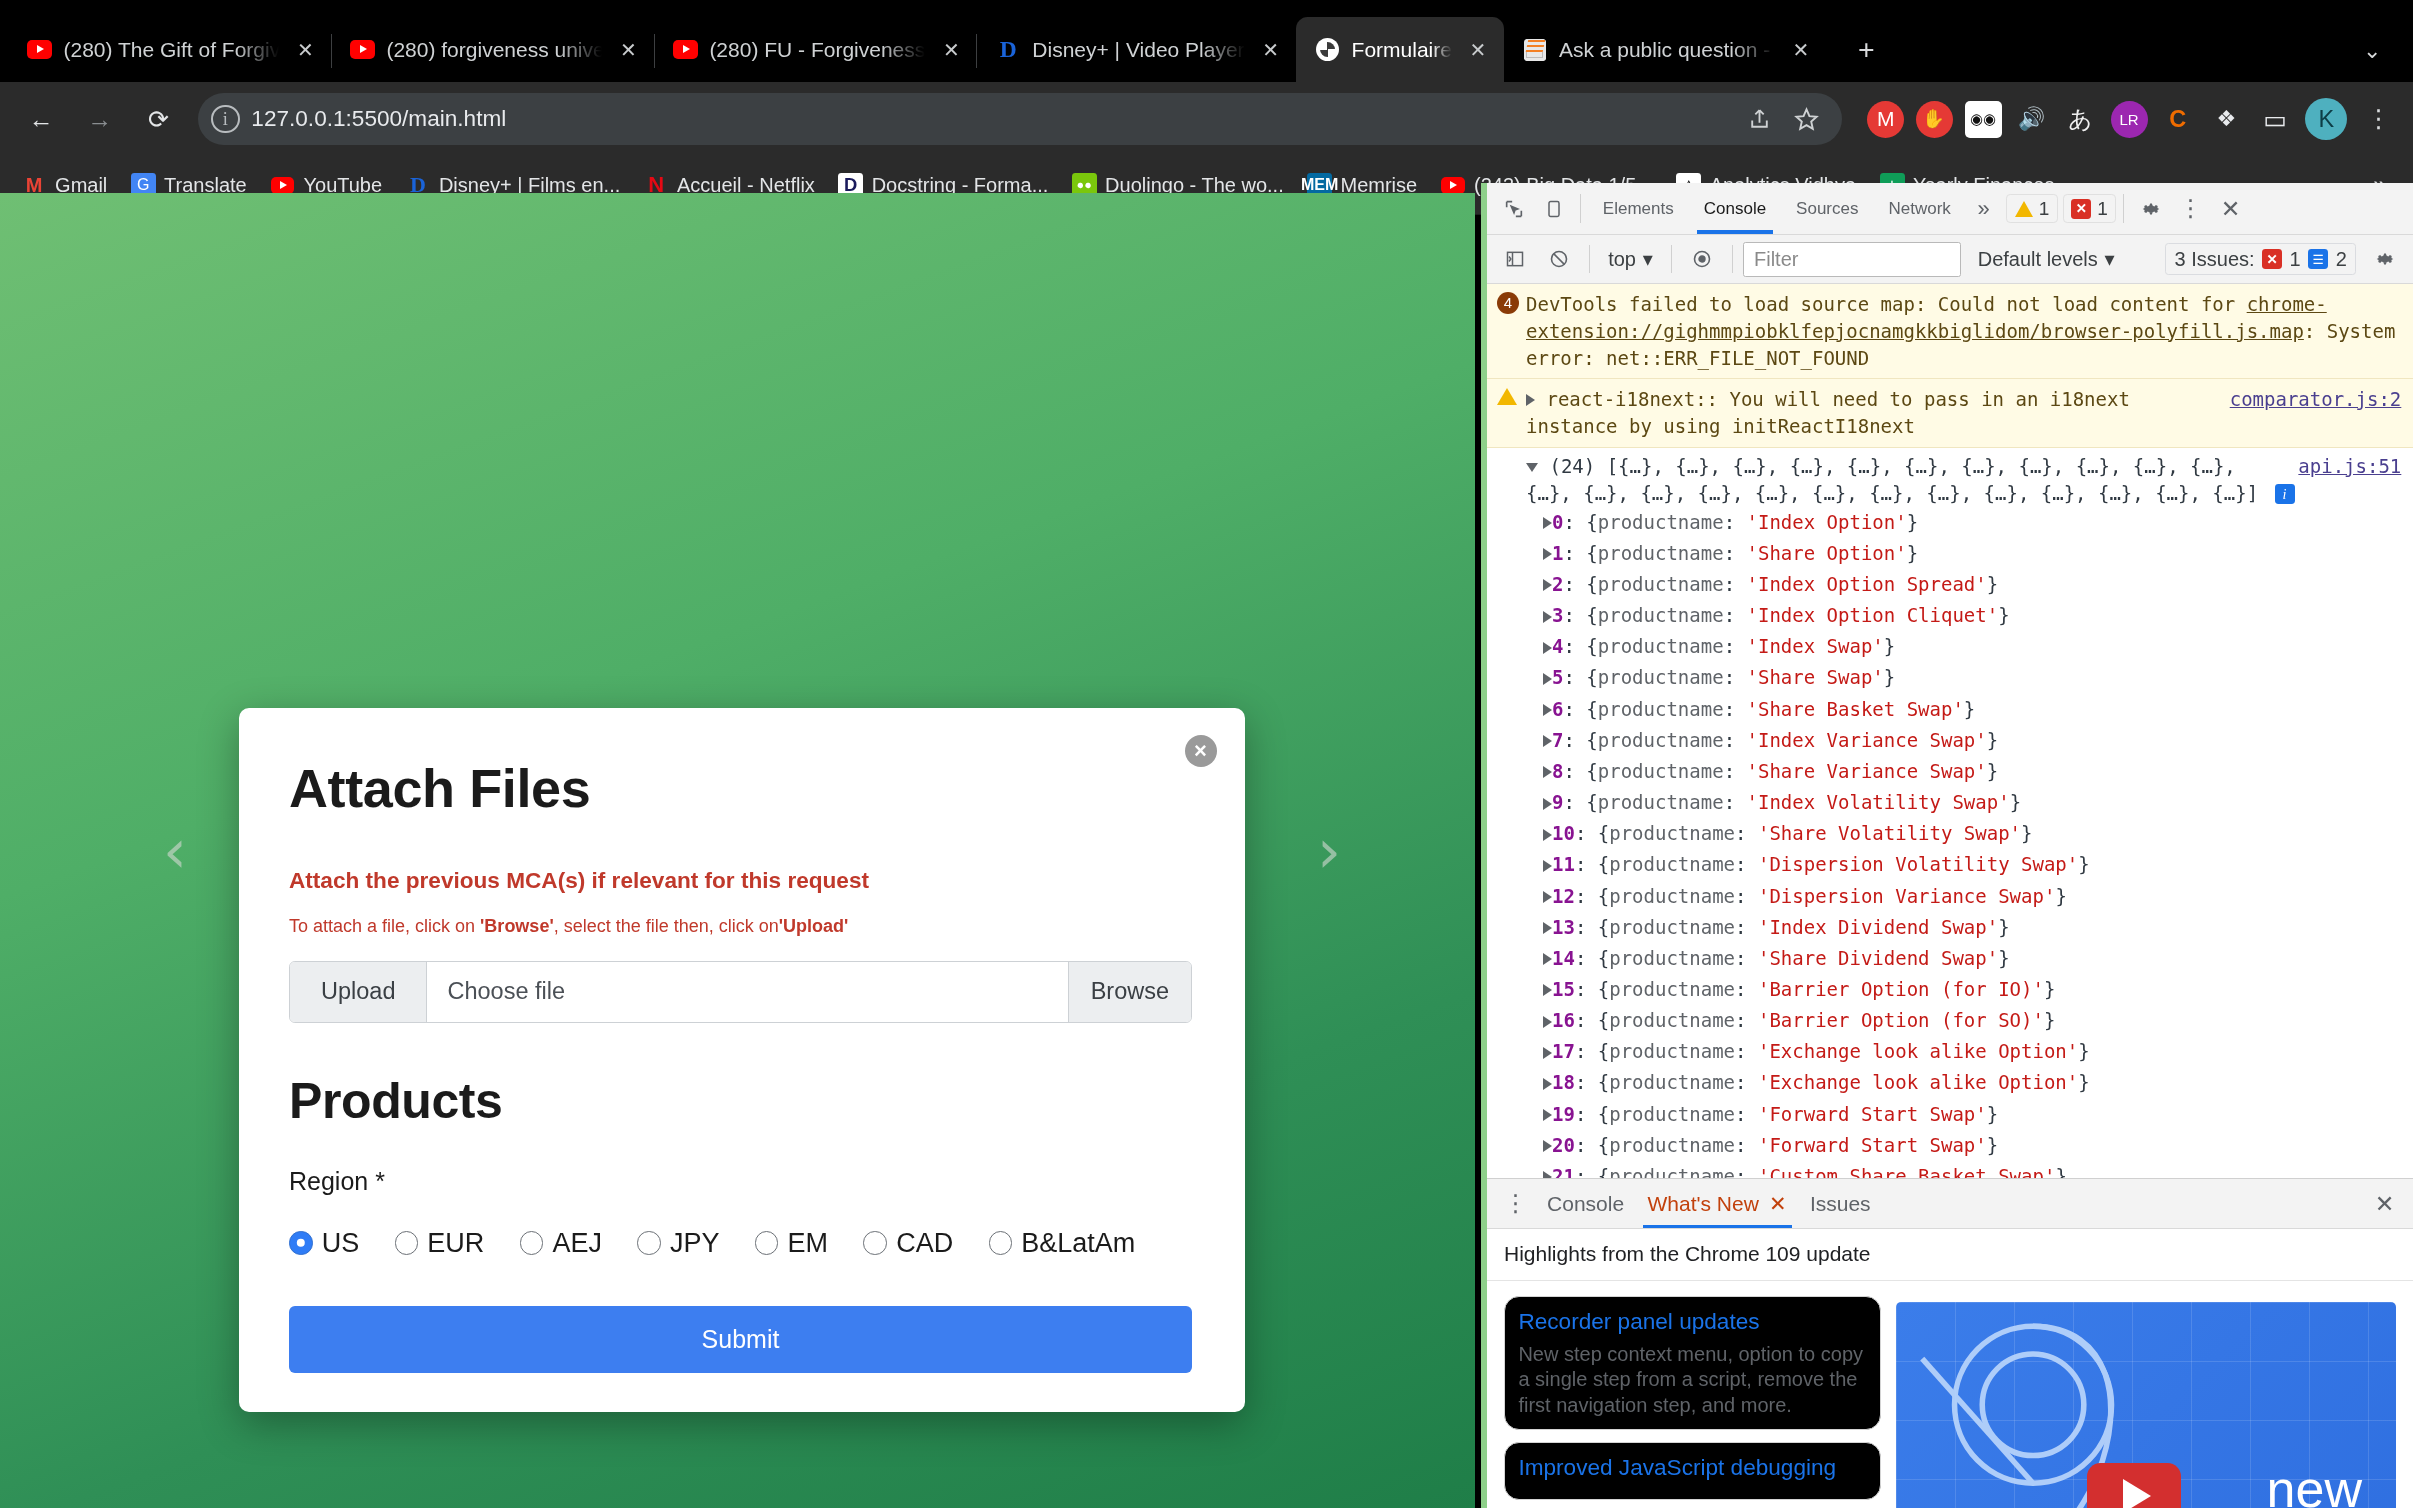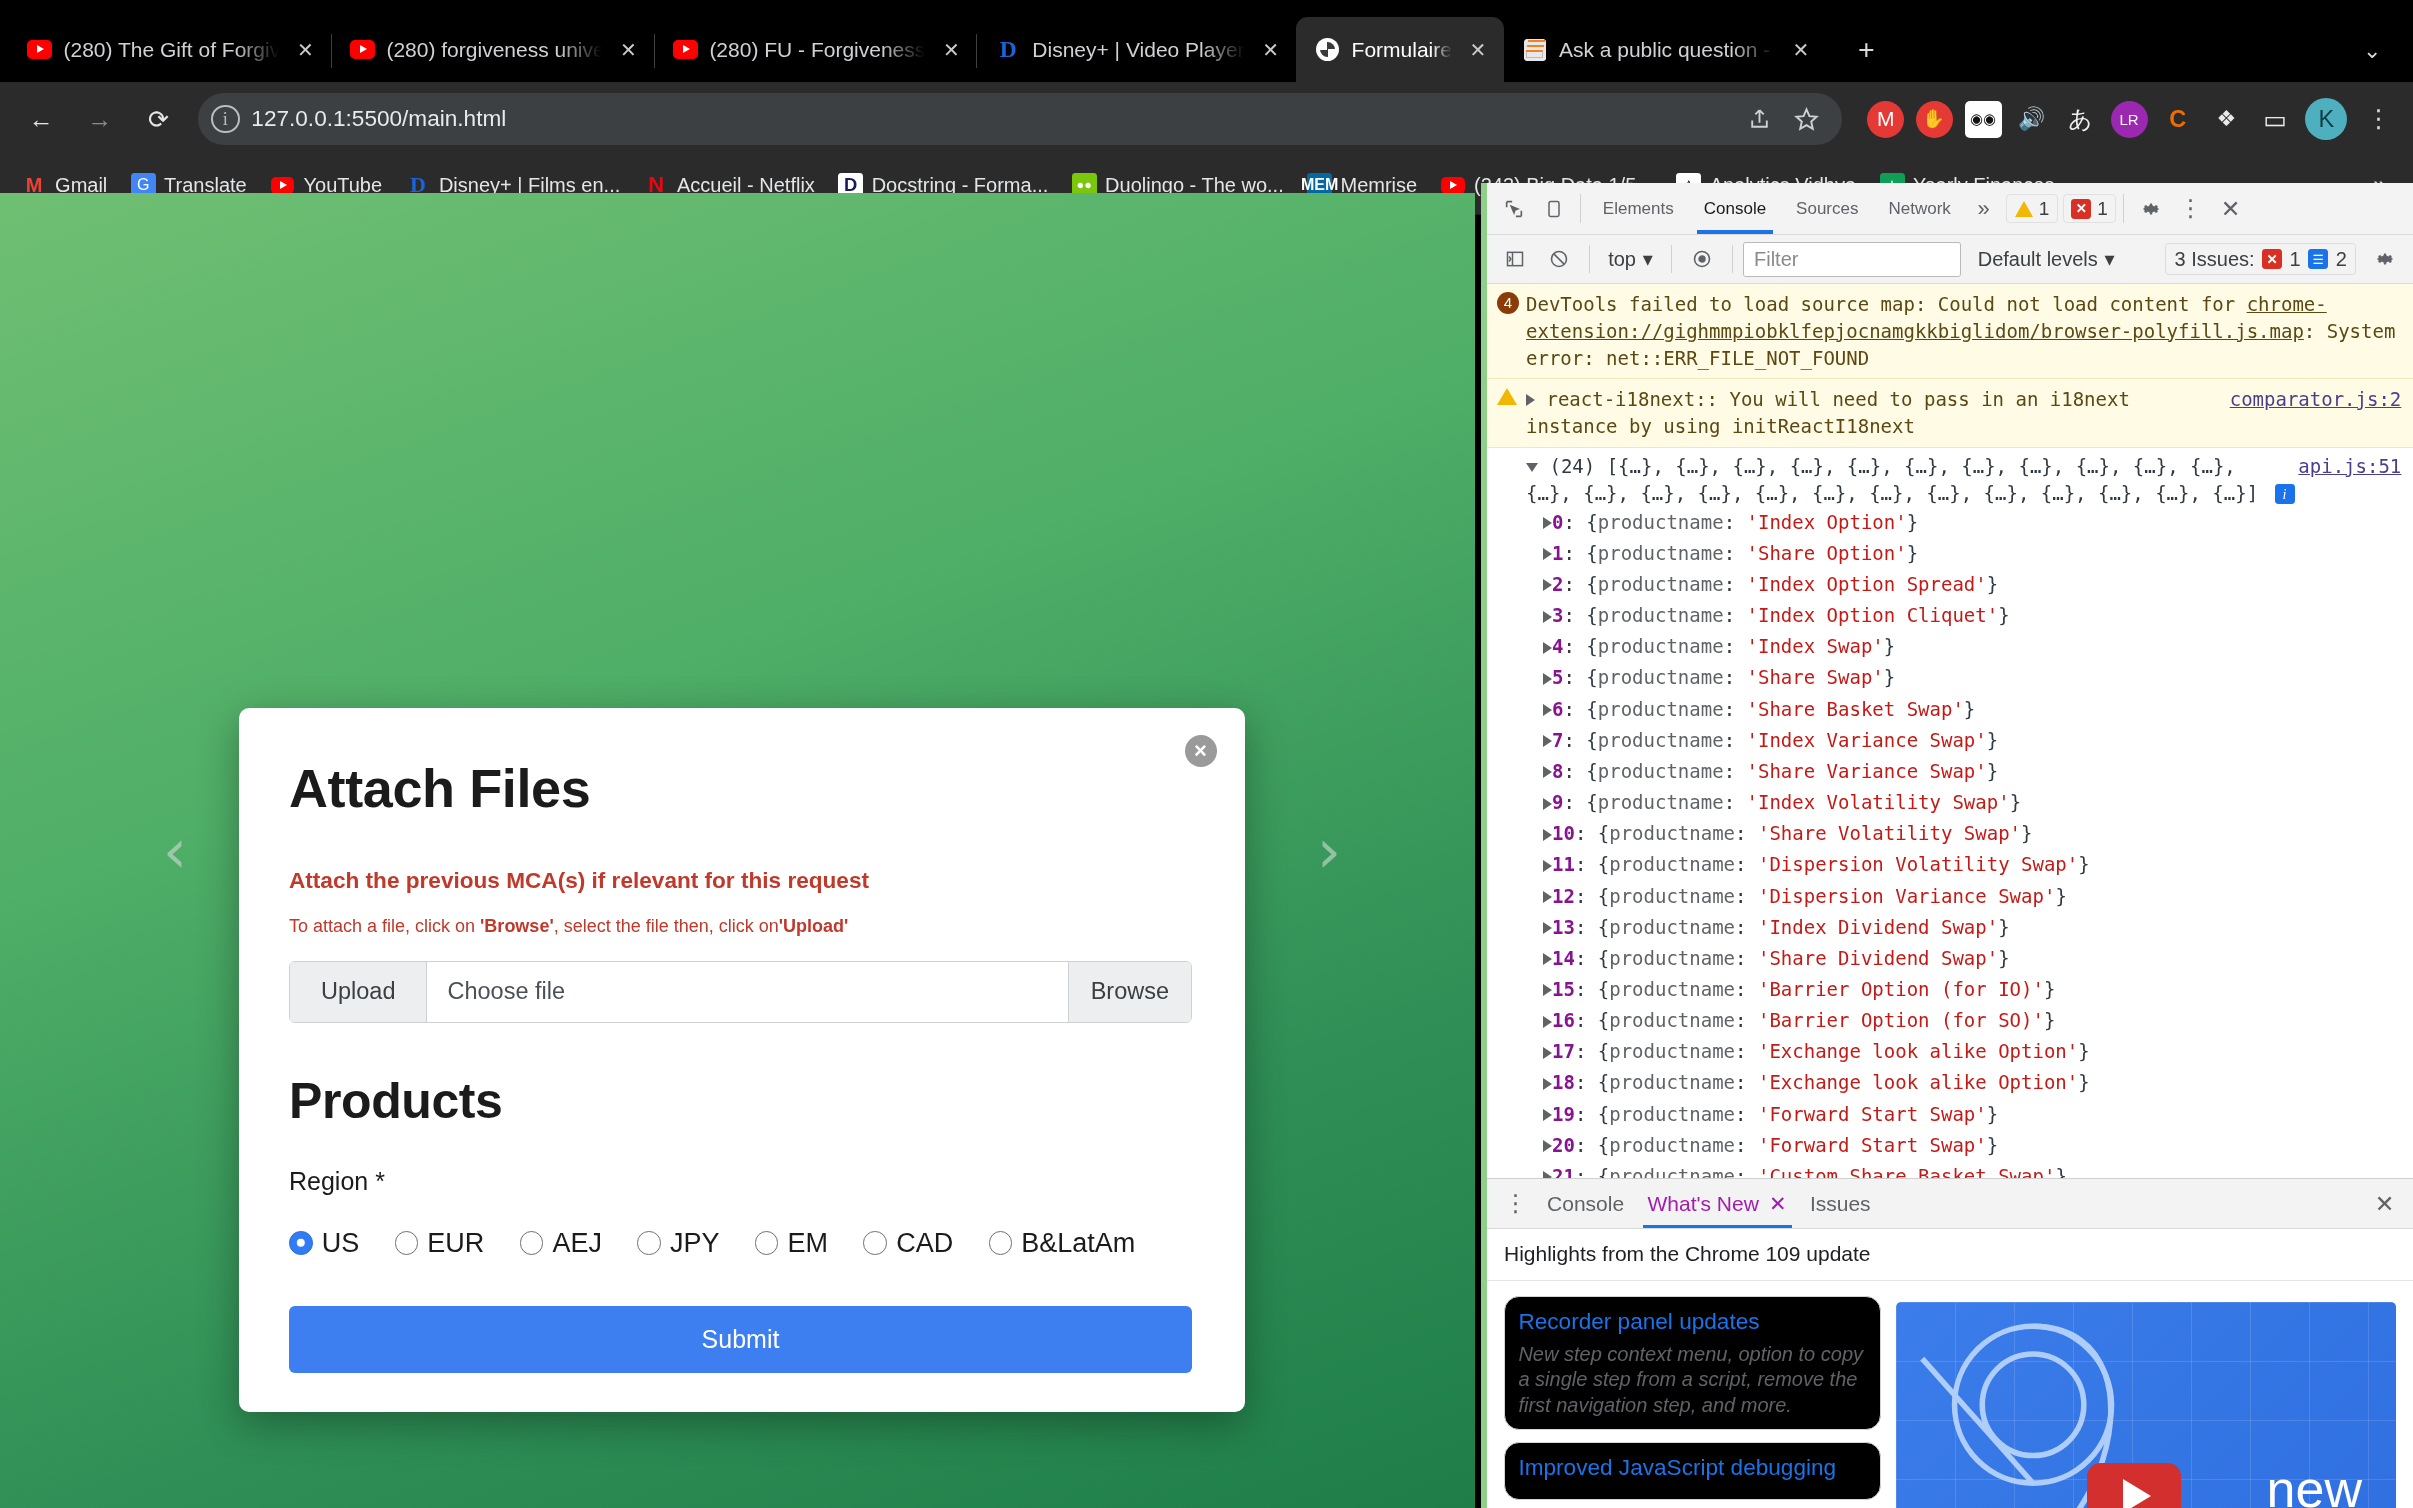--- a/index.html
+++ b/index.html
@@ -209,29 +209,29 @@
     border-radius:3.4px; align-items:center; justify-content:center; font-size:14.2px;
     font-family:"Liberation Serif",serif; font-style:italic; vertical-align:middle; margin-left:5px;}
 
   
   .drawer { border-top:0.8px solid #d0d0d0; background:#fff; flex:none; height:331px;
     display:flex; flex-direction:column; }
   .drawer-tabs { height:50px; background:#f3f3f3; border-bottom:0.8px solid #d9d9d9;
     display:flex; align-items:center; padding:0 8.4px; flex:none; }
   .drawer-tab { padding:0 11.7px; height:49px; display:flex; align-items:center; gap:10px;
     font-size:21px; color:#5f6368; position:relative; }
-  .drawer-tab.active { color:#a21caf;justify-content:space-between; }
+  .drawer-tab.active { color:#c2410c;justify-content:space-between; }
   .drawer-tab.active::after { content:""; position:absolute; left:6.7px; right:6.7px; bottom:0;
     height:3.4px; background:#1a73e8; }
   .drawer-title { padding:13.4px 17px; font-size:21px; color:#202124; border-bottom:0.8px solid #e4e4e4;}
   .drawer-content { flex:1; display:flex; gap:15px; padding:15px 17px; overflow:hidden; }
   .whatsnew-col { width:377px; display:flex; flex-direction:column; gap:11.7px; }
   .wn-card { border:0.8px solid #d4d4d4; border-radius:15px; padding:11px 13.4px; background:#000000; }
   .wn-title { color:#1a73e8; font-size:22.6px; margin-bottom:6.7px; line-height:1.2; }
-  .wn-body { color:#5f6368; font-size:20px; line-height:1.28;font-style:italic; }
+  .wn-body { color:#5f6368; font-size:20px; line-height:1.28; }
   .promo { flex:1; padding-top:6.7px; }
   .promo-img { width:100%; height:251px; border-radius:5px; position:relative; overflow:hidden;
     background:
       repeating-linear-gradient(to right, rgba(255,255,255,.13) 0 0.8px, transparent 0.8px 59px),
       repeating-linear-gradient(to bottom, rgba(255,255,255,.13) 0 0.8px, transparent 0.8px 59px),
       linear-gradient(135deg,#3b7dea,#2f6fe0); }
   .promo-nine { position:absolute; left:17px; top:-8.4px; width:277px; height:277px; }
   .promo-play { position:absolute; left:191px; top:161px; width:94px; height:65px;
     background:#d32f2f; border-radius:13.4px; display:flex; align-items:center; justify-content:center; }
   .promo-play::after { content:""; border-left:28.5px solid #fff; border-top:17px solid transparent;

